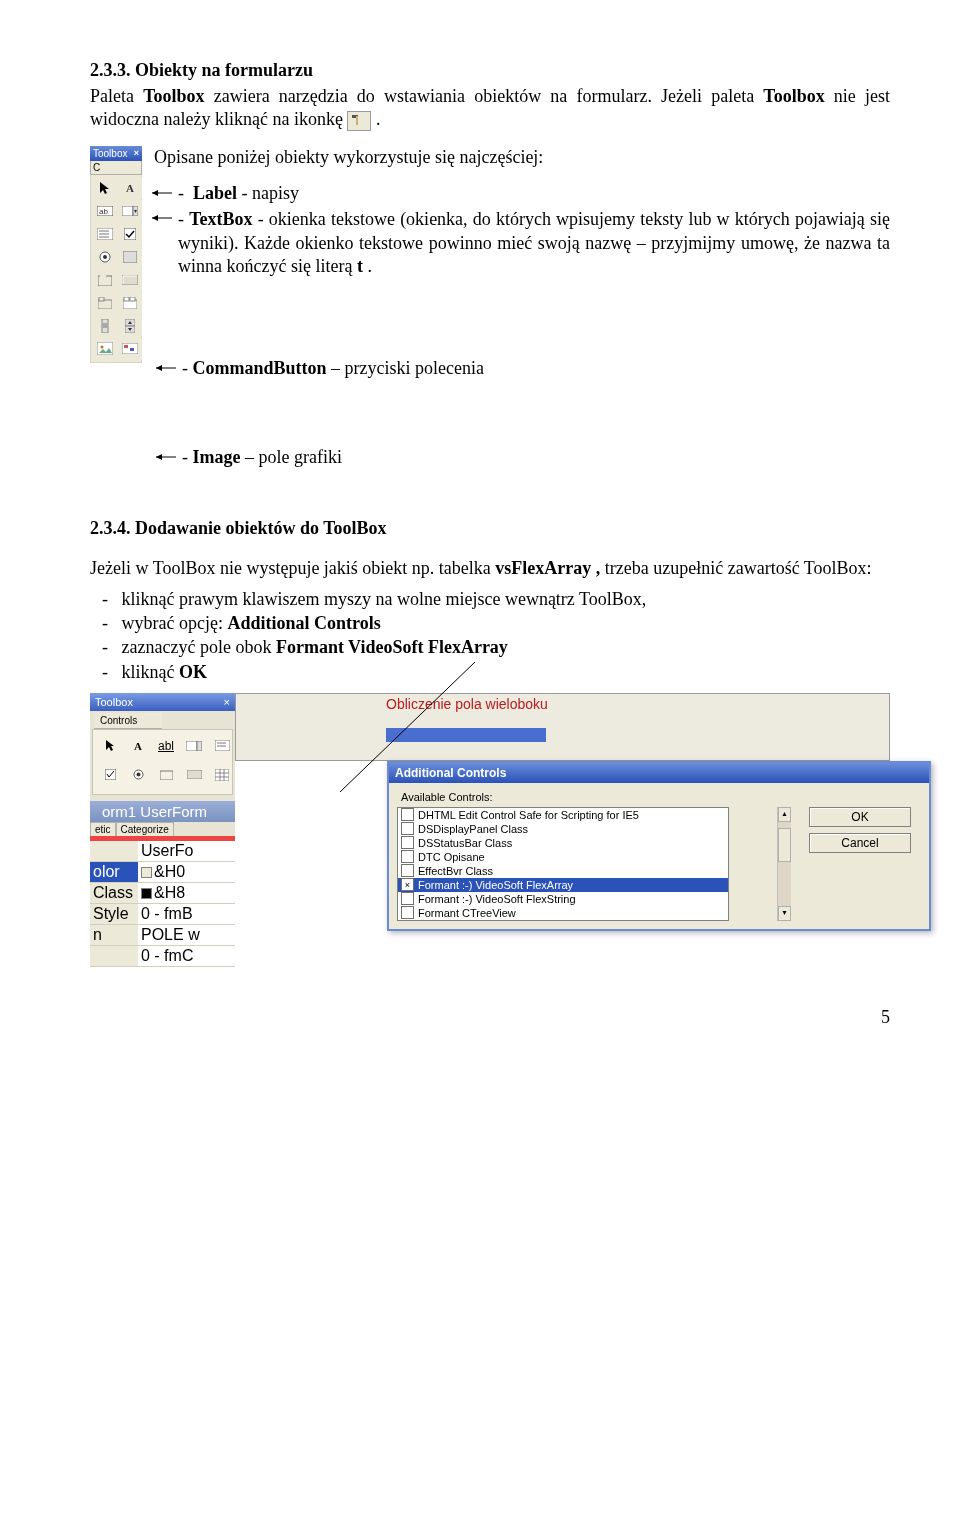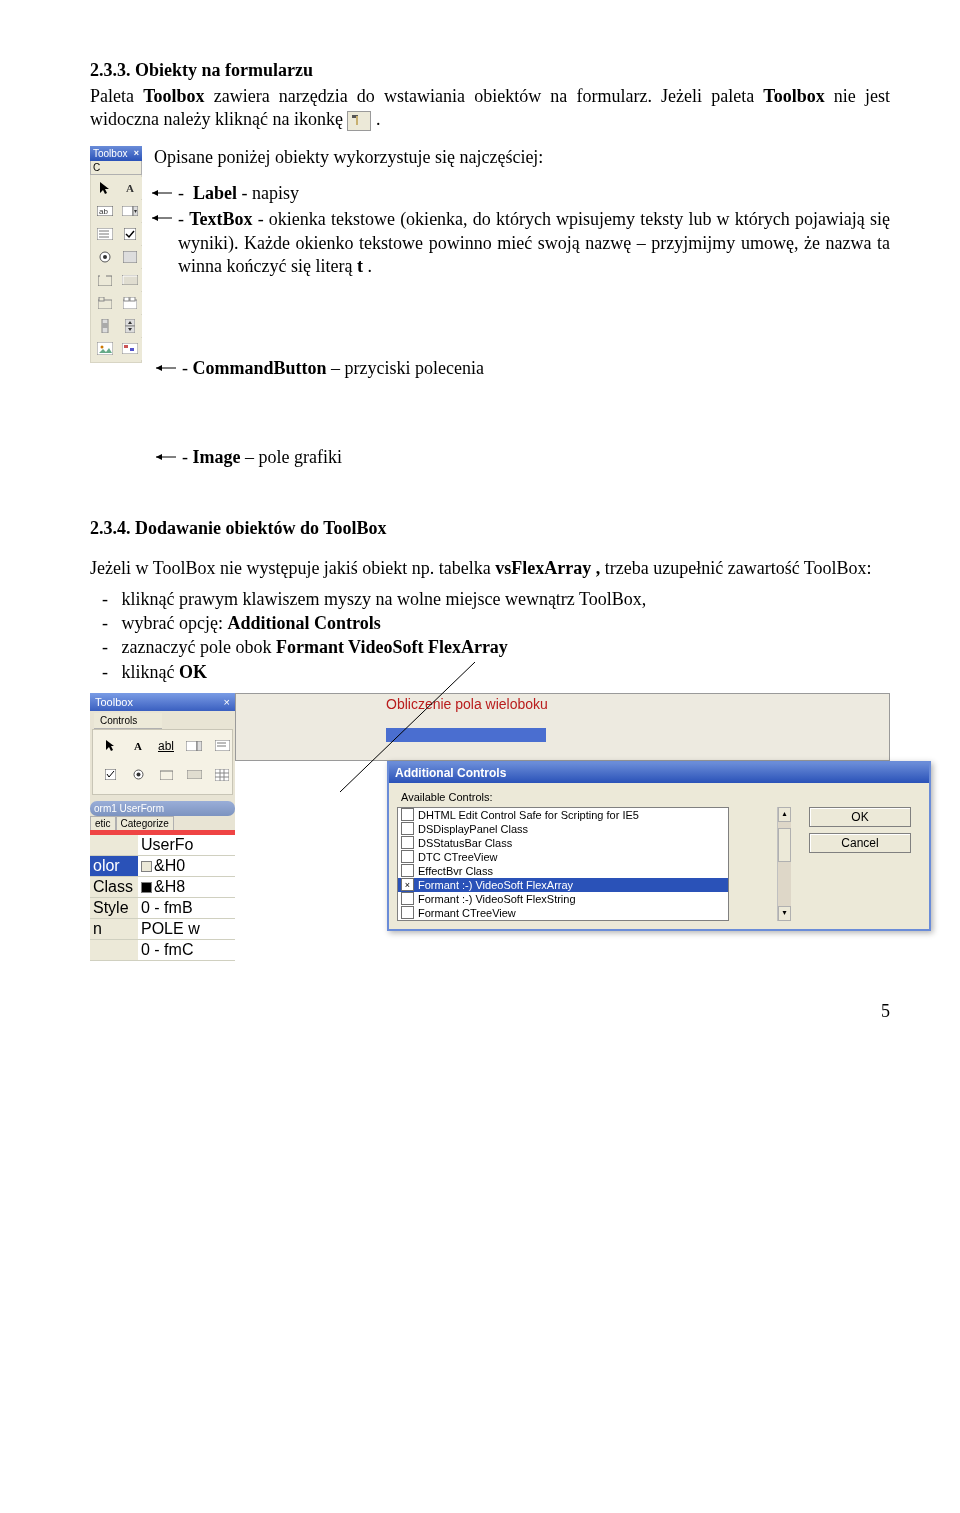--- a/index.html
+++ b/index.html
@@ -141,23 +141,22 @@
   }
   .tb2-cell {
     width: 26px; height: 24px;
     display: flex;
     align-items: center;
     justify-content: center;
   }
   .props-head {
     background: linear-gradient(#9aaed8, #7c93c0);
     color: #fff;
-    font-size: 10px;
-    padding: 2px 4px;
-    border-radius: 7px;
+    font-size: 15px;
+    padding: 2px 12px;
   }
   .props-tabs { display: flex; font-size: 10px; }
   .props-tab {
     border: 1px solid #b0b0b0;
     border-bottom: none;
     padding: 1px 4px;
     background: #ece9d8;
   }
   .props-table {
     font-size: 16px;
@@ -568,21 +567,21 @@
               <div class="addl-item">
                   <span class="addl-chk"></span>
                   <span>DSDisplayPanel Class</span>
                 </div>
               <div class="addl-item">
                   <span class="addl-chk"></span>
                   <span>DSStatusBar Class</span>
                 </div>
               <div class="addl-item">
                   <span class="addl-chk"></span>
-                  <span>DTC CTreeView</span>
+                  <span>DTC Opisane</span>
                 </div>
               <div class="addl-item">
                   <span class="addl-chk"></span>
                   <span>EffectBvr Class</span>
                 </div>
               <div class="addl-item sel">
                   <span class="addl-chk">×</span>
                   <span>Formant :-) VideoSoft FlexArray</span>
                 </div>
               <div class="addl-item">

